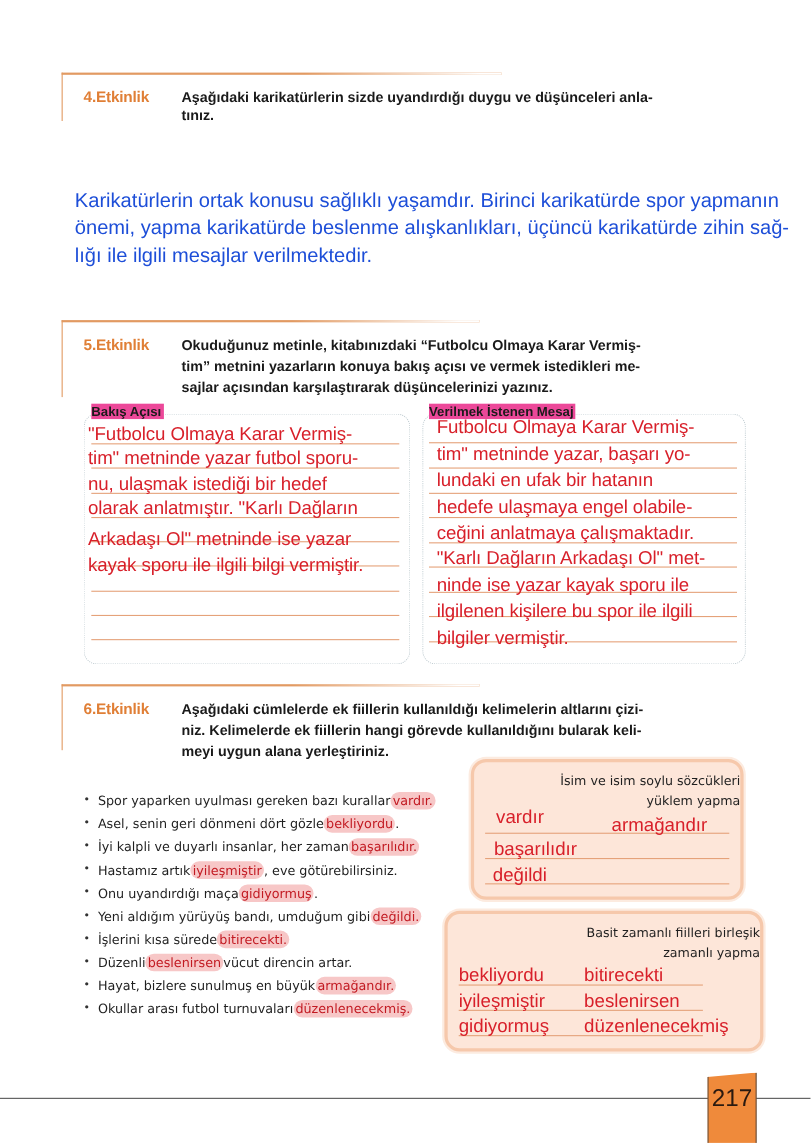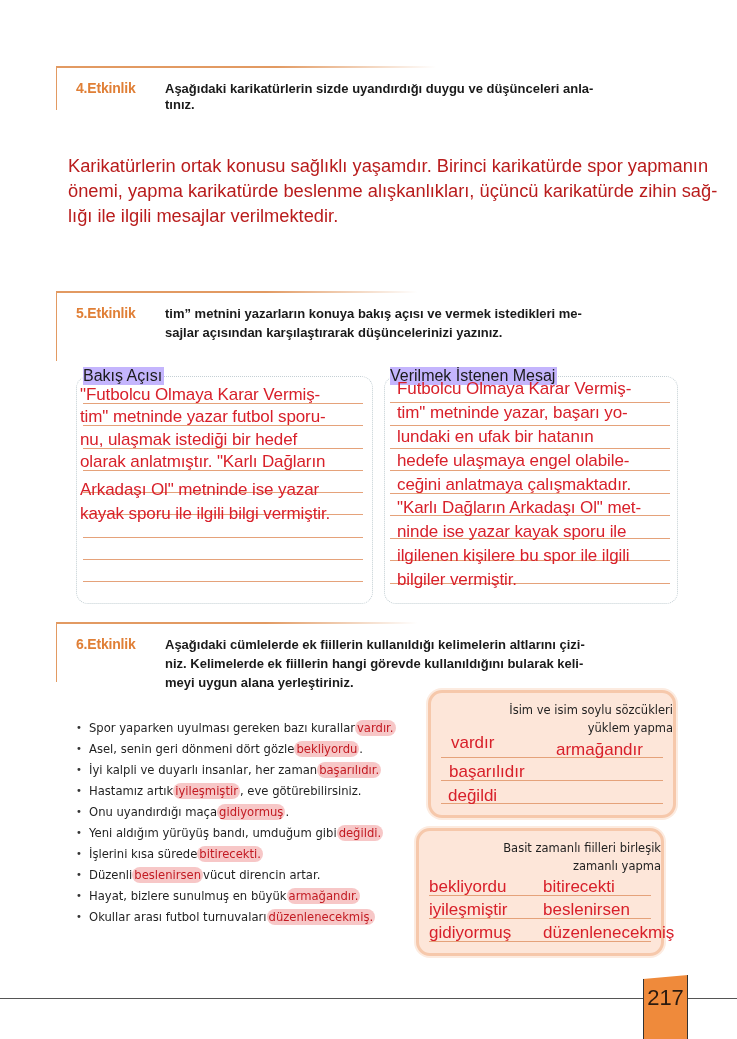--- a/index.html
+++ b/index.html
@@ -30,35 +30,36 @@
     font-weight: bold;
     font-size: 13px;
     line-height: 19px;
     color: #1a1a1a;
   }
   .q-line { display: block; white-space: nowrap; }
 
   .answer-red {
     position: absolute;
     font-family: "Liberation Sans", sans-serif;
-    color: #b91c1c;
+    color: #1d4ed8;
+    margin-top: 16px;
   }
 
   .box {
     position: absolute;
     border: 1.5px dotted #c4cfd4;
     border-radius: 12px;
   }
   .box-title {
     position: absolute;
     font-family: "Liberation Sans", sans-serif;
-    font-weight: normal;
-    font-size: 16px;
+    font-weight: bold;
+    font-size: 12px;
     color: #1a1a1a;
-    background: #c4b5fd;
+    background: #ec4899;
     padding-right: 2px;
   }
   .ruled-line {
     position: absolute;
     height: 1px;
     background: #e5a27a;
   }
   .box-answer-line {
     position: absolute;
     font-family: "Liberation Sans", sans-serif;
@@ -133,20 +134,21 @@
 </div>
 <div class="answer-red" style="left:68px; top:153px; font-size:18.3px; line-height:25px;">
   <span class="q-line">Karikatürlerin ortak konusu sağlıklı yaşamdır. Birinci karikatürde spor yapmanın</span>
   <span class="q-line">önemi, yapma karikatürde beslenme alışkanlıkları, üçüncü karikatürde zihin sağ-</span>
   <span class="q-line">lığı ile ilgili mesajlar verilmektedir.</span>
 </div>
 
 <div class="section-frame" style="left:56px; top:291px; width:380px; height:70px;"></div>
 <div class="etk-label" style="left:76px; top:305px;">5.Etkinlik</div>
 <div class="etk-q" style="left:165px; top:304px;">
+  <span class="q-line">Okuduğunuz metinle, kitabınızdaki “Futbolcu Olmaya Karar Vermiş-</span>
   <span class="q-line">tim” metnini yazarların konuya bakış açısı ve vermek istedikleri me-</span>
   <span class="q-line">sajlar açısından karşılaştırarak düşüncelerinizi yazınız.</span>
 </div>
 
 <div class="box" style="left:76px; top:376px; width:297px; height:228px;"></div>
 <div class="box-title" style="left:83px; top:367px;">Bakış Açısı</div>
 <div>
   <div class="ruled-line" style="left:83px; top:403px; width:280px;"></div>
   <div class="ruled-line" style="left:83px; top:425px; width:280px;"></div>
   <div class="ruled-line" style="left:83px; top:448px; width:280px;"></div>
@@ -269,21 +271,21 @@
   </div>
   <div class="ruled-line" style="left:10px; top:64px; width:222px;"></div>
   <div class="ruled-line" style="left:10px; top:87px; width:222px;"></div>
   <div class="ruled-line" style="left:10px; top:110px; width:222px;"></div>
   <div class="cat-word" style="left:20px; top:40px;">vardır</div>
   <div class="cat-word" style="left:125px; top:47px;">armağandır</div>
   <div class="cat-word" style="left:18px; top:69px;">başarılıdır</div>
   <div class="cat-word" style="left:17px; top:93px;">değildi</div>
 </div>
 
-<div class="cat-box" style="left:416px; top:828px; width:248px; height:128px;">
+<div class="cat-box" style="left:404px; top:828px; width:290px; height:128px;">
   <div class="cat-title" style="top:8px;">
     <div>Basit zamanlı fiilleri birleşik</div>
     <div>zamanlı yapma</div>
   </div>
   <div class="ruled-line" style="left:10px; top:64px; width:222px;"></div>
   <div class="ruled-line" style="left:10px; top:87px; width:222px;"></div>
   <div class="ruled-line" style="left:10px; top:110px; width:222px;"></div>
   <div class="cat-word" style="left:10px; top:46px;">bekliyordu</div>
   <div class="cat-word" style="left:124px; top:46px;">bitirecekti</div>
   <div class="cat-word" style="left:10px; top:69px;">iyileşmiştir</div>

